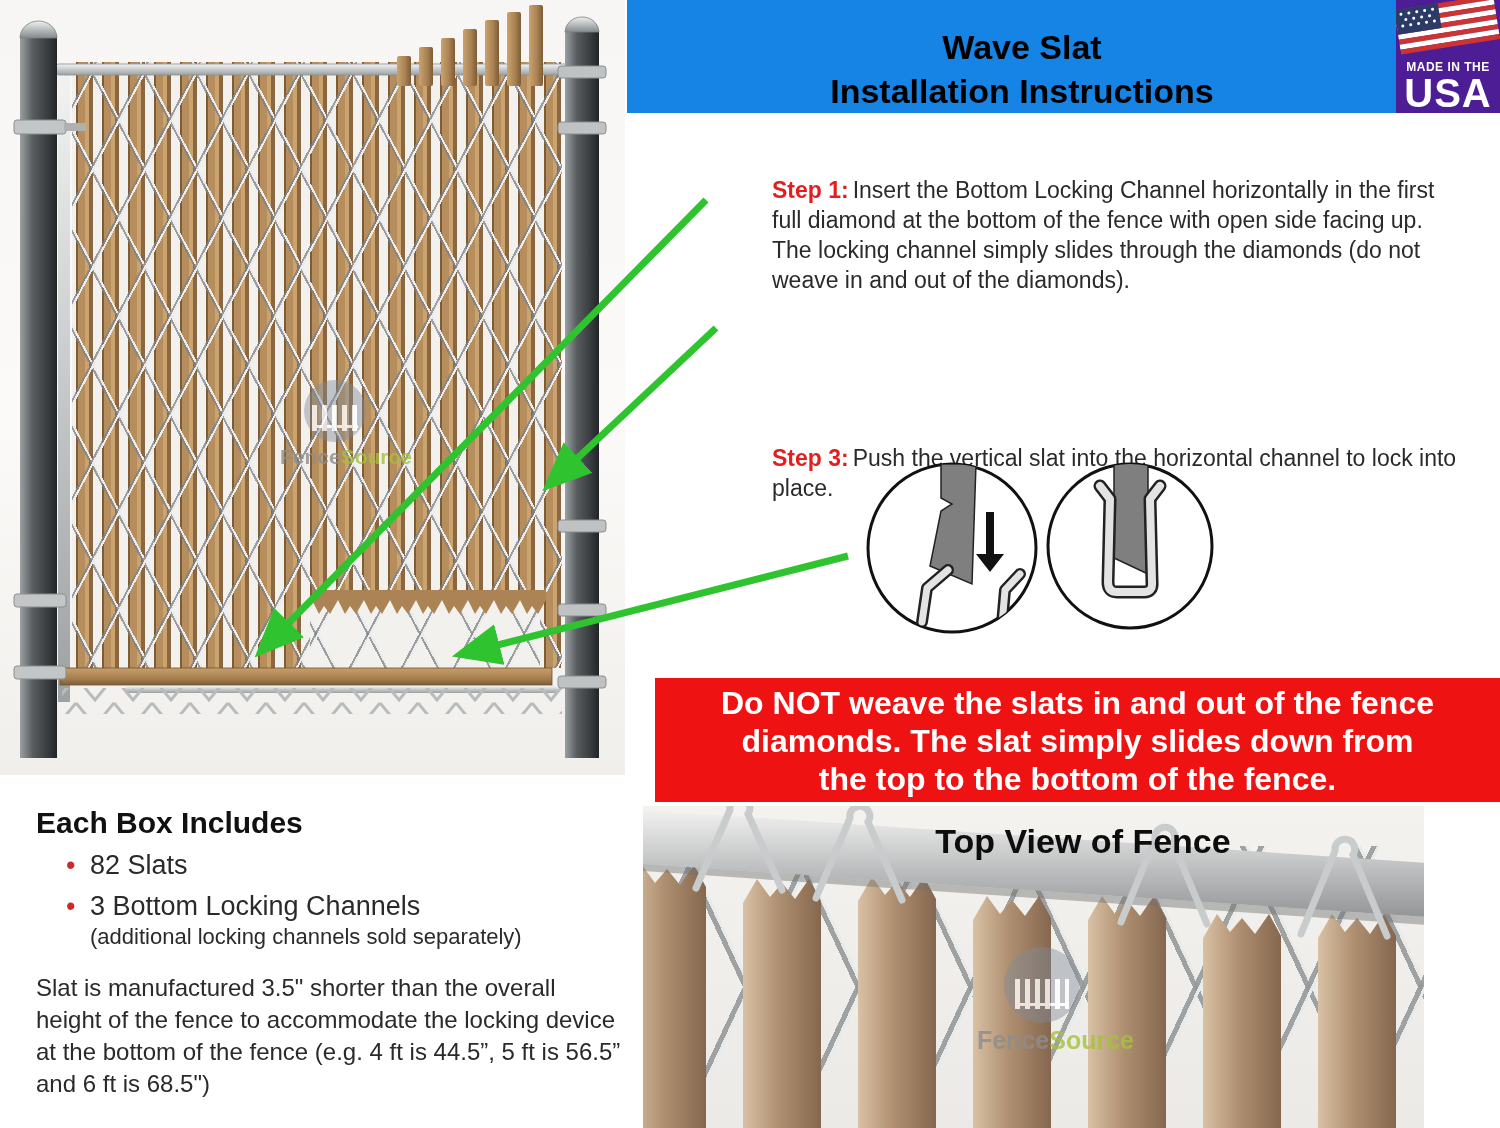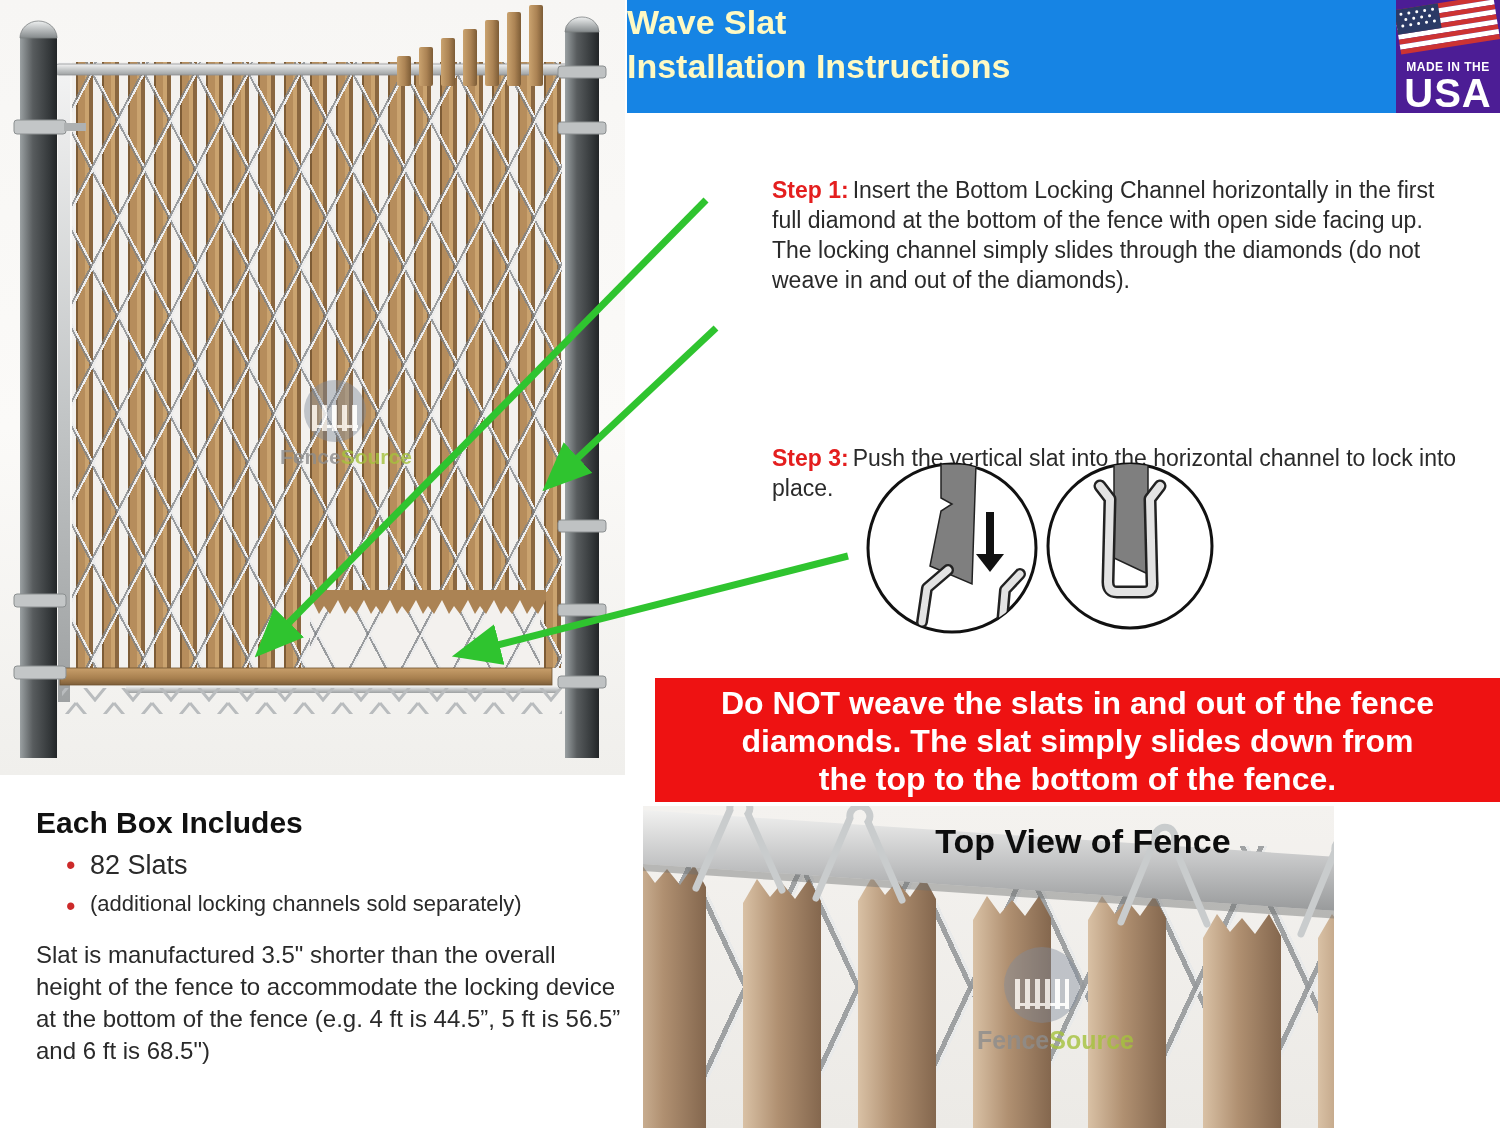--- a/index.html
+++ b/index.html
@@ -25,40 +25,40 @@
   .wm-circle{margin:0 auto;border-radius:50%;background:rgba(128,138,155,.55);position:relative;}
   .wm-fence{position:absolute;left:50%;transform:translateX(-50%);bottom:18%;
     background:repeating-linear-gradient(90deg,#ffffff 0 5px, rgba(255,255,255,0) 5px 10px);}
   .wm-rail{position:absolute;left:50%;transform:translateX(-50%);background:#ffffff;height:3px;}
   .wm-text{font-weight:bold;line-height:1;}
   .wm-text .w1{color:#8d8d8d;}
   .wm-text .w2{color:#a5c23c;}
 
   
   #header-bar{position:absolute;left:627px;top:0;width:873px;height:113px;background:#1684e4;}
-  #header-title{position:absolute;left:0;top:0;width:790px;text-align:left;color:#fef9c3;
+  #header-title{position:absolute;left:0;top:25px;width:790px;text-align:center;color:#000000;
     font-weight:bold;font-size:34px;line-height:44px;}
   #usa-badge{position:absolute;right:0;top:0;width:104px;height:113px;background:#4c1d95;overflow:hidden;}
   #usa-badge .made{position:absolute;left:0;right:0;top:60px;text-align:center;color:#fff;
     font-weight:bold;font-size:12px;letter-spacing:.5px;}
   #usa-badge .usa{position:absolute;left:0;right:0;top:71px;text-align:center;color:#fff;
     font-weight:bold;font-size:40px;letter-spacing:1px;}
 
   
   .step{position:absolute;left:728px;width:696px;font-size:23px;line-height:30px;color:#2a2a2a;margin-left:44px;}
   .step-label{color:#e41e1e;font-weight:bold;margin-right:4px;}
   #step1{top:152px;} #step2{top:300px;} #step3{top:420px;}
 
   
   #warning-box{position:absolute;left:655px;top:678px;width:845px;height:124px;background:#ee1212;
     color:#ffffff;font-weight:bold;font-size:32px;line-height:38px;text-align:center;padding-top:6px;
     box-sizing:border-box;}
 
   
-  #top-photo{position:absolute;left:643px;top:806px;width:691px;height:322px;overflow:hidden;
+  #top-photo{position:absolute;left:643px;top:806px;width:781px;height:322px;overflow:hidden;
     background:linear-gradient(180deg,#f4f2ef,#eceae6);}
   #top-photo .wires{position:absolute;left:0;top:40px;right:0;bottom:0;z-index:2;
     background:
       repeating-linear-gradient(115deg, rgba(0,0,0,0) 0 48px, rgba(150,153,155,.9) 48px 53px, #e9eaea 53px 56px, rgba(0,0,0,0) 56px 102px),
       repeating-linear-gradient(65deg,  rgba(0,0,0,0) 0 48px, rgba(150,153,155,.9) 48px 53px, #e9eaea 53px 56px, rgba(0,0,0,0) 56px 102px);}
   #top-photo svg.scene{position:absolute;left:0;top:0;z-index:3;}
   #top-view-title{position:absolute;z-index:5;left:230px;top:16px;width:420px;text-align:center;
     color:#0d0d0d;font-weight:bold;font-size:34px;}
 
   
@@ -316,20 +316,21 @@
   </div>
 
   <div id="box-includes">
     <h2>Each Box Includes</h2>
     <div class="inc-item">
       <span class="dot">•</span>
       <span class="itxt">82 Slats</span>
     </div>
     <div class="inc-item">
       <span class="dot">•</span>
+      <span class="itxt">3 Bottom Locking Channels</span>
     </div>
     <div id="inc-note">(additional locking channels sold separately)</div>
     <div id="inc-para">Slat is manufactured 3.5" shorter than the overall height of the fence to accommodate the locking device at the bottom of the fence (e.g. 4 ft is 44.5”, 5 ft is 56.5” and 6 ft is 68.5")</div>
   </div>
 
   <svg id="arrows" width="1500" height="1128" viewBox="0 0 1500 1128">
     <defs>
       <marker id="ah" markerWidth="7" markerHeight="6" refX="5.5" refY="3" orient="auto" markerUnits="strokeWidth">
         <path d="M0,0 L7,3 L0,6 Z" fill="#2fc42f"></path>
       </marker>

